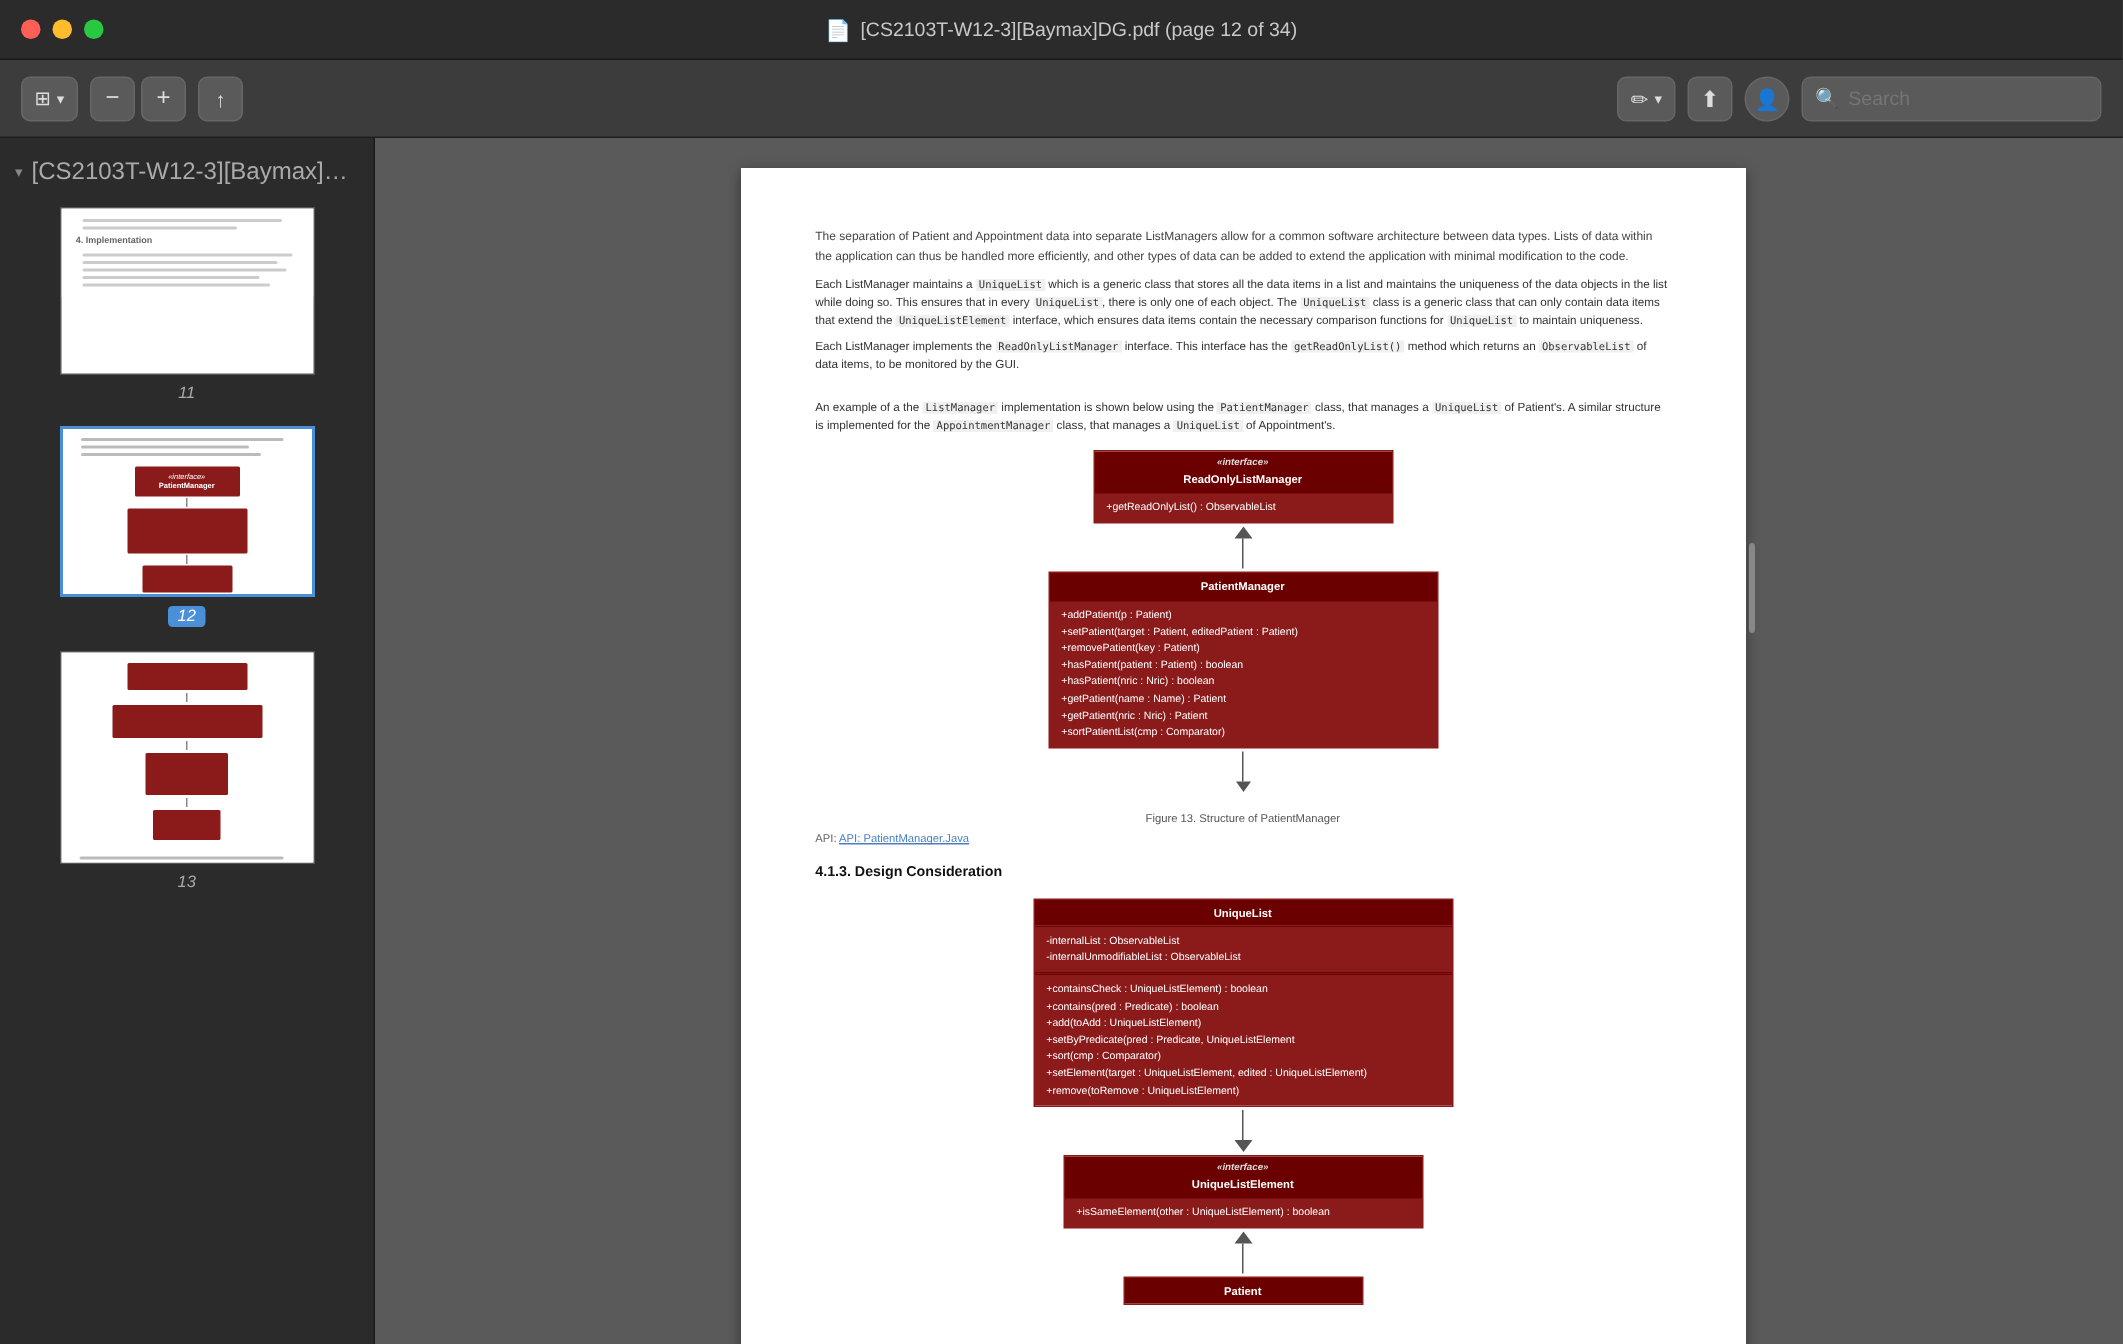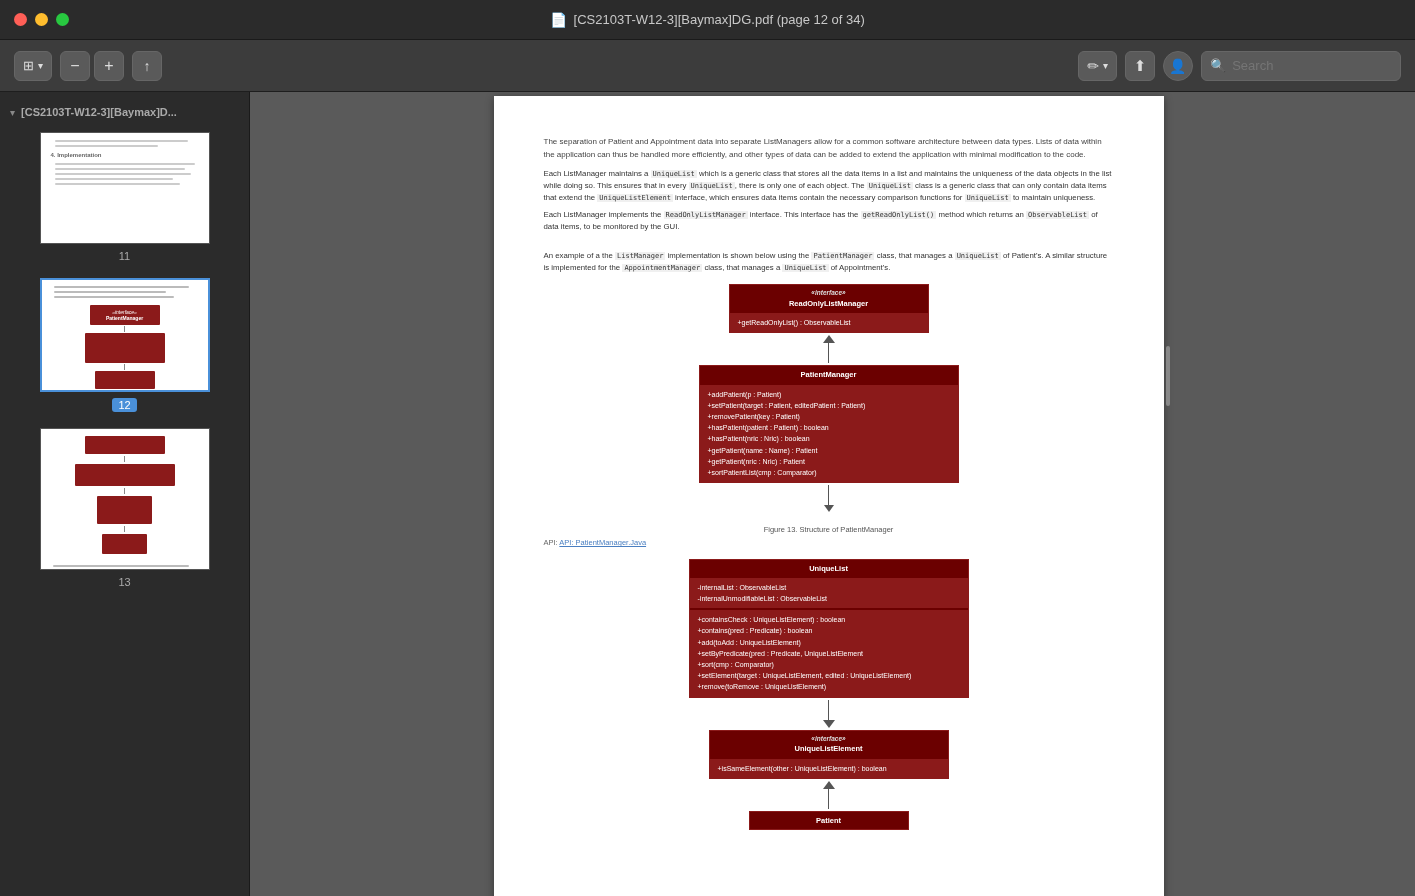--- a/index.html
+++ b/index.html
@@ -178,21 +178,21 @@
     .sidebar-header {
       display: flex;
       align-items: center;
       padding: 6px 10px;
       color: #c0c0c0;
       font-size: 12px;
       gap: 6px;
       cursor: pointer;
     }
     .sidebar-header .chevron { font-size: 10px; color: #888; }
-    .sidebar-header .doc-name { font-size: 11px; color: #aaa; overflow: hidden; text-overflow: ellipsis; white-space: nowrap; font-weight: bold; }
+    .sidebar-header .doc-name { font-size: 16px; color: #aaa; overflow: hidden; text-overflow: ellipsis; white-space: nowrap; }
     .thumbnail-container {
       display: flex;
       flex-direction: column;
       align-items: center;
       padding: 8px 10px;
       gap: 6px;
     }
     .page-thumb {
       width: 170px;
       background: white;
@@ -200,20 +200,21 @@
       cursor: pointer;
       position: relative;
     }
     .page-thumb.active {
       border: 2px solid #4a90d9;
     }
     .page-label {
       color: #aaa;
       font-size: 11px;
       text-align: left;
+      font-style: italic;
     }
     .page-label.active {
       background: #4a90d9;
       color: white;
       border-radius: 3px;
       padding: 1px 6px;
     }
     .thumb-img {
       width: 100%;
       height: 110px;
@@ -221,21 +222,21 @@
       position: relative;
     }
 
     
     .page-area {
       flex: 1;
       background: #5a5a5a;
       overflow-y: auto;
       display: flex;
       justify-content: center;
-      padding: 4px;
+      padding: 20px;
     }
     .pdf-page {
       background: white;
       width: 670px;
       min-height: 850px;
       padding: 40px 50px;
       font-size: 8.5px;
       line-height: 1.5;
       color: #222;
       font-family: Arial, sans-serif;
@@ -502,20 +503,21 @@
           <div style="width:0; height:0; border-left:5px solid transparent; border-right:5px solid transparent; border-top:7px solid #555;"></div>
         </div>
       </div>
 
       <p style="text-align:center; font-size:7.5px; color:#555; margin: 4px 0 2px 0;">Figure 13. Structure of PatientManager</p>
       <p style="text-align:left; font-size:7.5px; color:#4a7fc1; margin-bottom:10px;">
         <span style="color:#666;">API: </span>
         <span style="color:#4a7fc1; text-decoration:underline; cursor:pointer;">API: PatientManager.Java</span>
       </p>
 
+      <h3 style="font-size:9.5px; margin: 10px 0 5px 0; color:#111;">4.1.3. Design Consideration</h3>
 
       <div class="uml-container">
 
         <div class="uml-box" style="width:280px;">
           <div class="uml-header">UniqueList</div>
           <div class="uml-body" style="border-bottom: 1px solid #6b0000;">
             <div>-internalList : ObservableList</div>
             <div>-internalUnmodifiableList : ObservableList</div>
           </div>
           <div class="uml-body">

